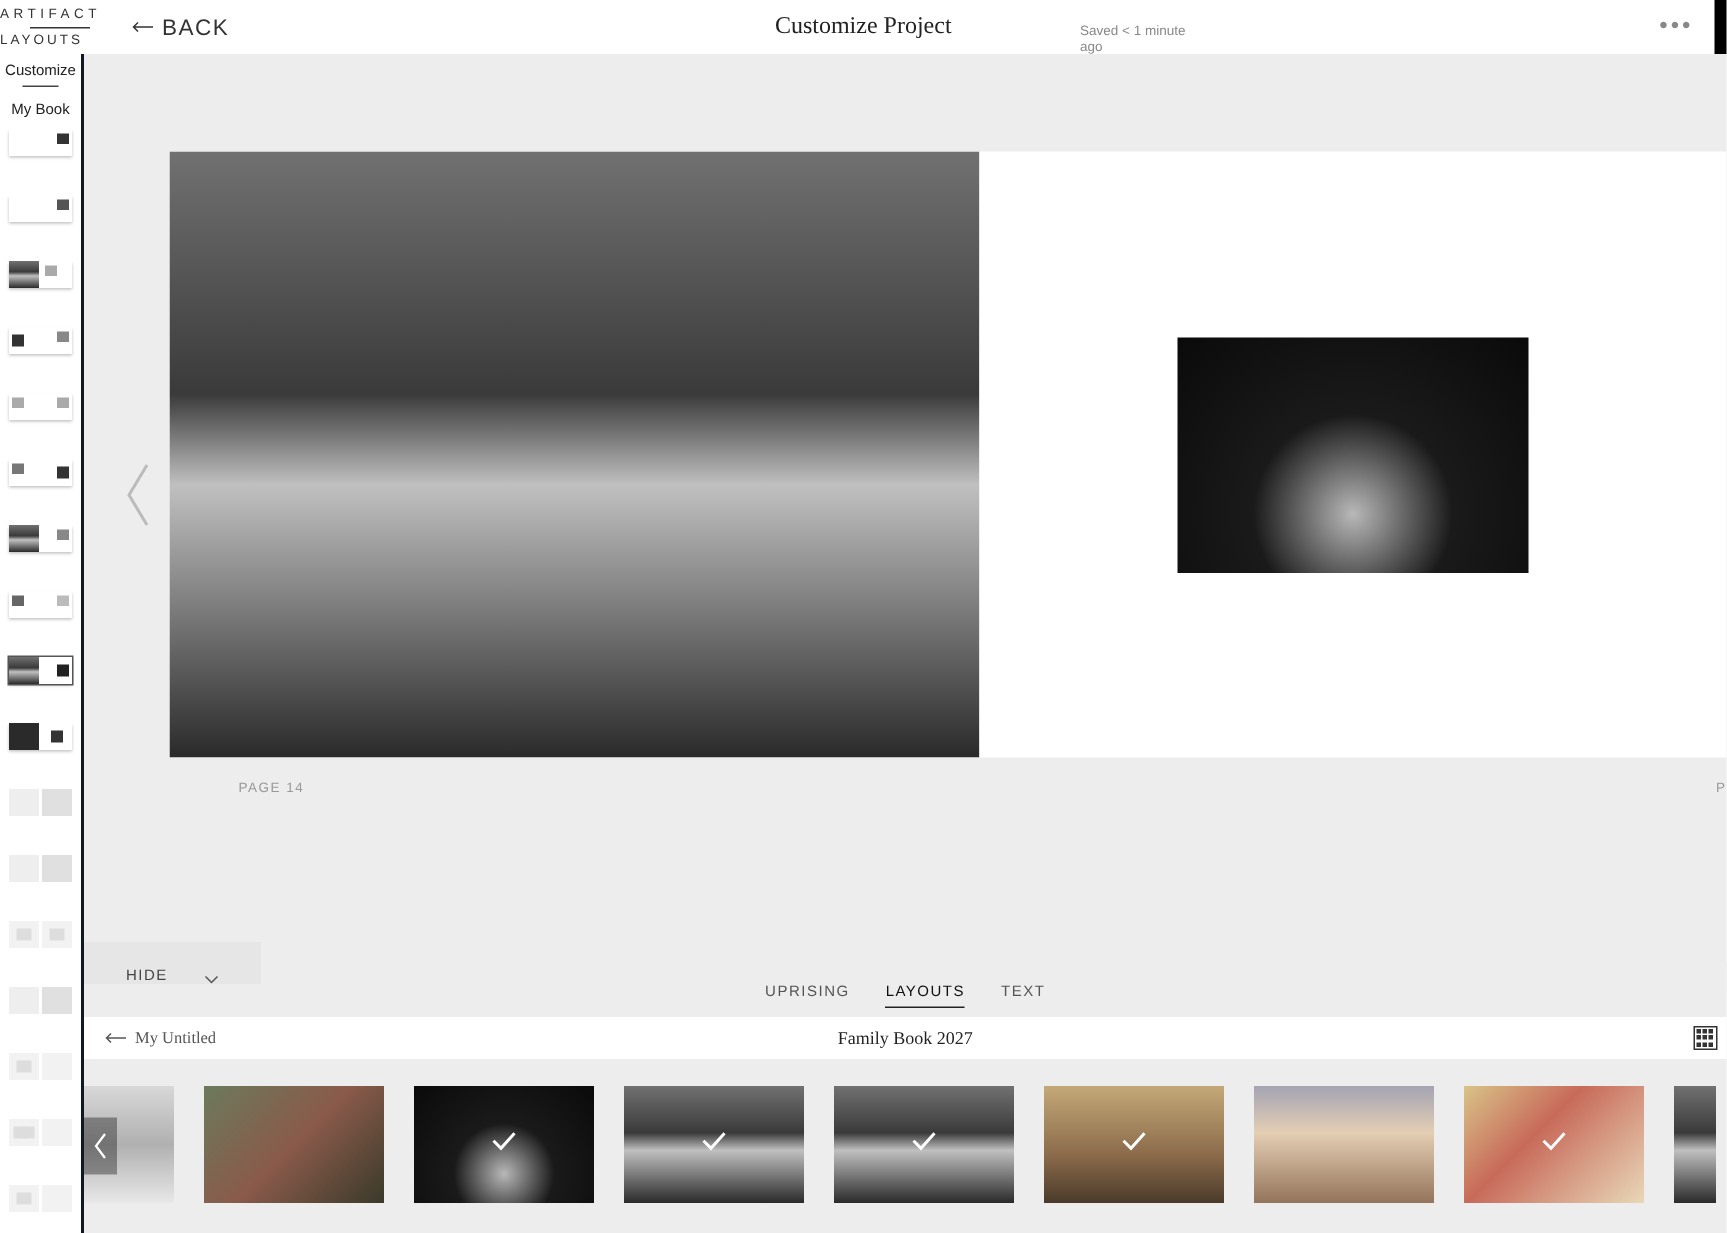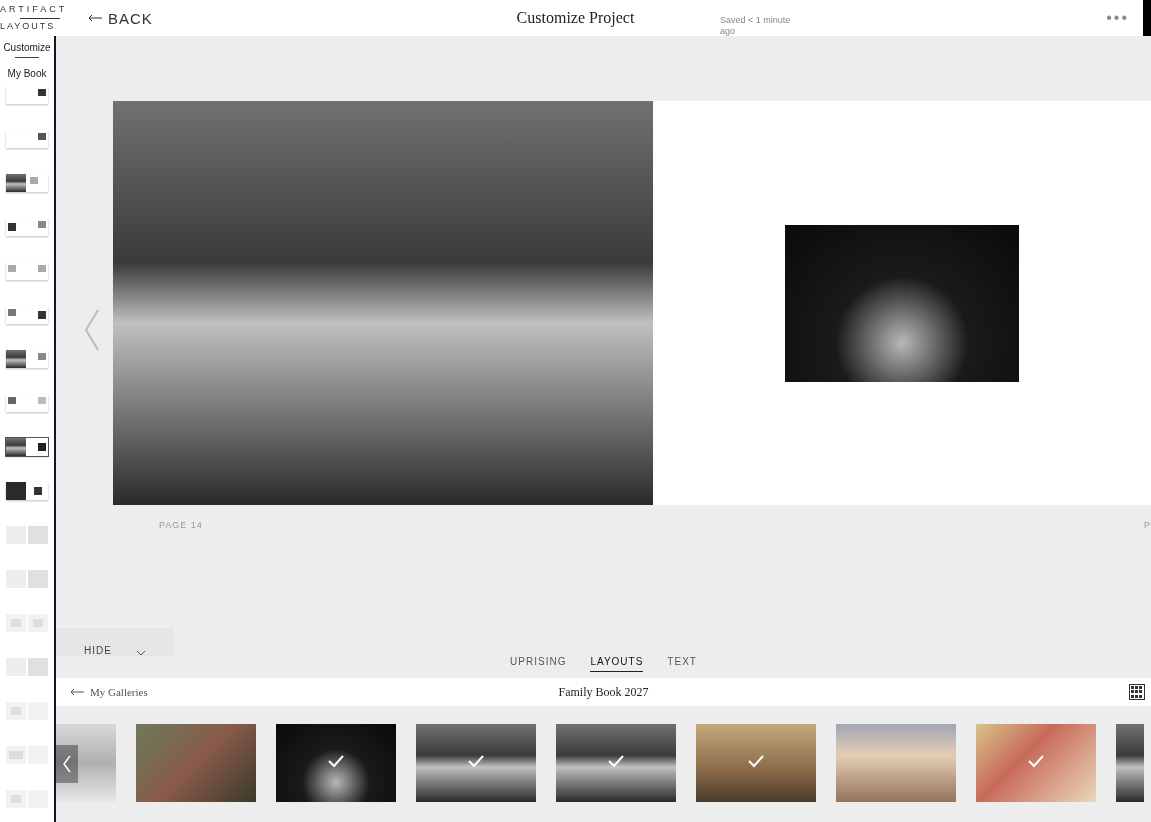--- a/index.html
+++ b/index.html
@@ -254,21 +254,21 @@
   <div class="panel-tabs">
     <div class="panel-tab">UPRISING</div>
     <div class="panel-tab active">LAYOUTS</div>
     <div class="panel-tab">TEXT</div>
   </div>
   <div class="gallery-bar">
     <div class="gallery-back">
       <svg width="14" height="8" viewBox="0 0 14 8">
           <path d="M14 4H1M4 1L1 4l3 3" stroke="#555" fill="none"></path>
         </svg>
-      <span>My Galleries</span>
+      <span>My Untitled</span>
     </div>
     <div class="gallery-title">Family Book 2027</div>
     <div class="grid-icon">
       <span></span>
         <span></span>
         <span></span>
         <span></span>
         <span></span>
         <span></span>
         <span></span>

